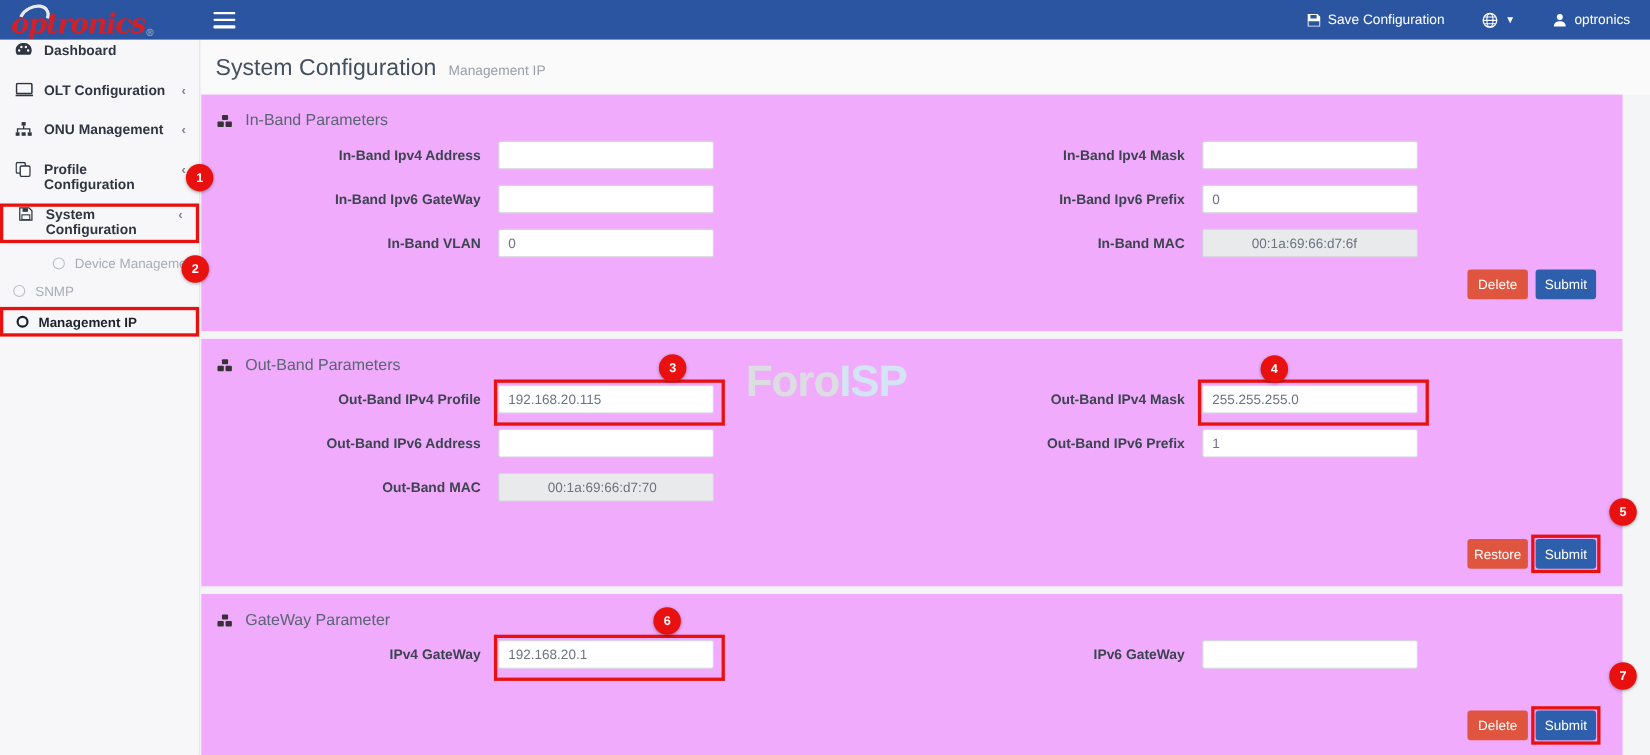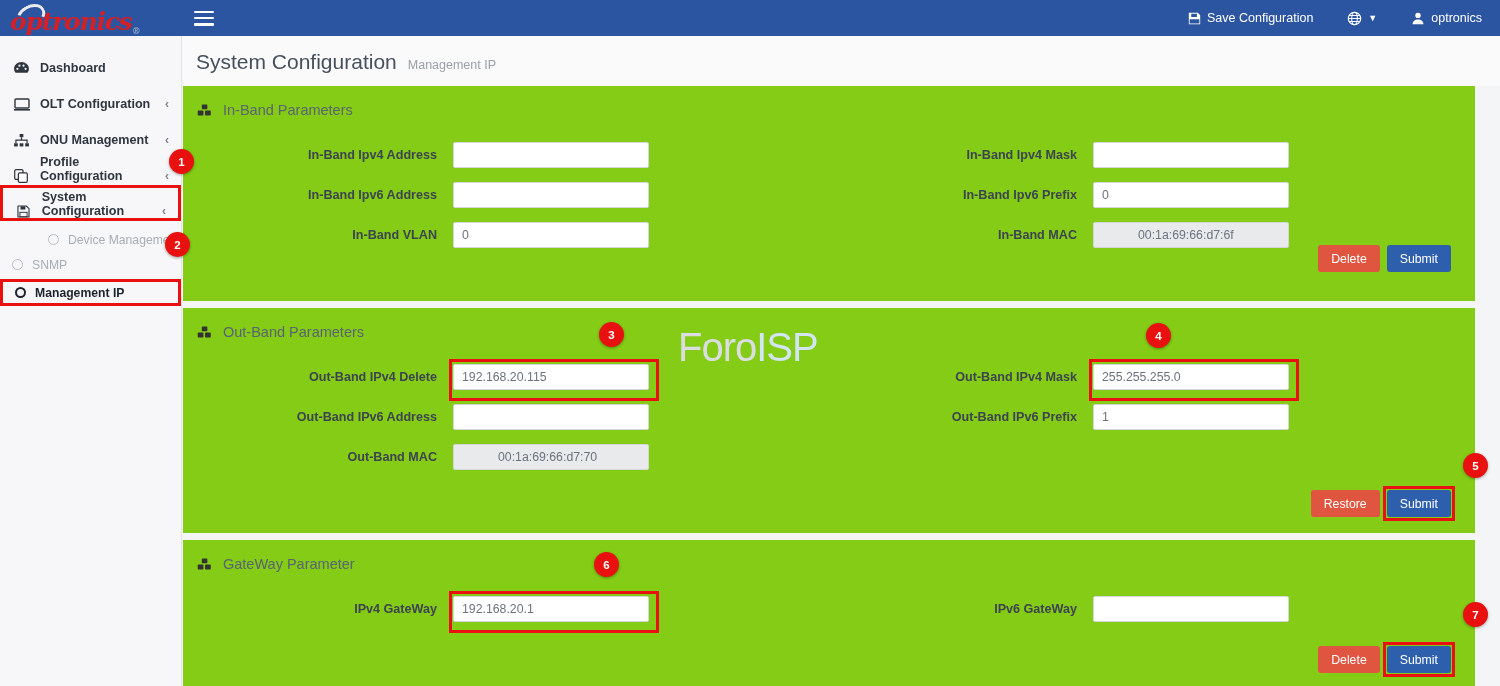--- a/index.html
+++ b/index.html
@@ -57,21 +57,21 @@
 
   
   .sidebar {
     position: absolute; top: 36px; left: 0;
     width: 182px; height: 650px;
     background: #f7f7f9;
     border-right: 1px solid #e3e3e8;
     z-index: 20;
   }
   .side-item {
-    height: 36px; display: flex; align-items: flex-end;
+    height: 36px; display: flex; align-items: flex-start;
     padding-left: 14px; padding-right: 12px;
     font-size: 12.6px; font-weight: bold; color: #2f3640;
     cursor: pointer; position: relative;
   }
   .side-item .ico {
     width: 17px; margin-right: 9px; display: flex;
     align-items: center; justify-content: flex-start; color: #2f3640;
   }
   .side-item .chev {
     margin-left: auto; font-size: 12px; color: #7b8392;
@@ -102,38 +102,38 @@
   }
   .page-head {
     background: #fafafa;
     padding: 14px 0 12px 13px;
     display: flex; align-items: baseline; gap: 11px;
   }
   .page-title { font-size: 21px; color: #45505e; font-weight: normal; }
   .page-sub { font-size: 12.5px; color: #9aa0a8; }
 
   .panel {
-    background: #84cc16;
+    background: #f0abfc;
     margin: 0 24px 0 0;
     width: 1292px;
     position: relative;
   }
   .panel.p1 { height: 215px; }
   .panel.p2 { height: 225px; margin-top: 7px; }
   .panel.p3 { height: 150px; margin-top: 7px; }
 
   .sec-title {
     display: flex; align-items: center; gap: 9px;
     padding: 16px 0 0 14px;
     font-size: 14.5px; color: #5a6472;
   }
   .sec-title .cubes { color: #333; display: flex; }
 
   .form-grid { position: relative; padding-top: 10px; }
-  .frow { display: flex; align-items: flex-end; height: 40px; }
+  .frow { display: flex; align-items: flex-start; height: 40px; }
   .fcell { display: flex; align-items: center; }
   .fcell.left { width: 640px; }
   .flabel {
     width: 270px; text-align: right; padding-right: 16px;
     font-size: 12.6px; font-weight: bold; color: #3d4450;
   }
   .fctl { position: relative; }
   .finput {
     width: 196px; height: 26px;
     border: 1px solid #d3d6db;
@@ -149,21 +149,21 @@
     content: ""; position: absolute;
     left: -4px; top: -5px; width: 204px; height: 36px;
     border: 3px solid #e8110f; pointer-events: none;
   }
 
   .btnrow {
     position: absolute; right: 24px;
     display: flex; gap: 7px; align-items: center;
   }
   .btn {
-    height: 27px; min-width: 55px; padding: 0 13px;
+    height: 27px; min-width: 55px; padding: 0 1px;
     border: none; border-radius: 3px;
     font-size: 12.3px; color: #fff; cursor: pointer;
     font-family: "Liberation Sans", sans-serif;
   }
   .btn.red { background: #e0553f; }
   .btn.blue { background: #2e5fac; }
   .btnbox { position: relative; display: inline-block; }
   .btnbox.boxed::after {
     content: ""; position: absolute;
     left: -4px; top: -4px; right: -4px; bottom: -4px;
@@ -176,21 +176,21 @@
     border-radius: 50%; background: #e8110f; color: #fff;
     font-size: 11.5px; font-weight: bold;
     display: flex; align-items: center; justify-content: center;
     z-index: 50;
     box-shadow: 0 1px 3px rgba(0,0,0,.35);
   }
 
   
   .watermark {
     position: absolute; left: 678px; top: 325px;
-    font-size: 40px; font-weight: normal;
+    font-size: 40px; font-weight: bold;
     letter-spacing: -1px; z-index: 5; pointer-events: none;
     font-family: "Liberation Sans", sans-serif;
   }
   .wm-a { color: #dcdde0; }
   .wm-b { color: #d3e4f2; }
 </style>
 </head>
 <body>
 
 <div class="header">
@@ -332,21 +332,21 @@
         <div class="fcell">
           <div class="flabel">In-Band Ipv4 Mask</div>
           <div class="fctl">
             <input class="finput" value="" style="">
           </div>
         </div>
       </div>
 
       <div class="frow">
         <div class="fcell left">
-          <div class="flabel">In-Band Ipv6 Address</div>
+          <div class="flabel">In-Band Ipv6 GateWay</div>
           <div class="fctl">
             <input class="finput" value="" style="">
           </div>
         </div>
         <div class="fcell">
           <div class="flabel">In-Band Ipv6 Prefix</div>
           <div class="fctl">
             <input class="finput" value="0" style="">
           </div>
         </div>
@@ -386,21 +386,21 @@
             <rect x="0.6" y="7" width="6.2" height="5.4" rx="1" fill="#333"></rect>
             <rect x="8.5" y="7" width="6.2" height="5.4" rx="1" fill="#333"></rect>
           </svg>
       </span>
       <span>Out-Band Parameters</span>
     </div>
 
     <div class="form-grid">
       <div class="frow">
         <div class="fcell left">
-          <div class="flabel">Out-Band IPv4 Delete</div>
+          <div class="flabel">Out-Band IPv4 Profile</div>
           <div class="fctl boxed">
             <input class="finput" value="192.168.20.115" style="">
           </div>
         </div>
         <div class="fcell">
           <div class="flabel">Out-Band IPv4 Mask</div>
           <div class="fctl boxed">
             <input class="finput" value="255.255.255.0" style="">
           </div>
         </div>

